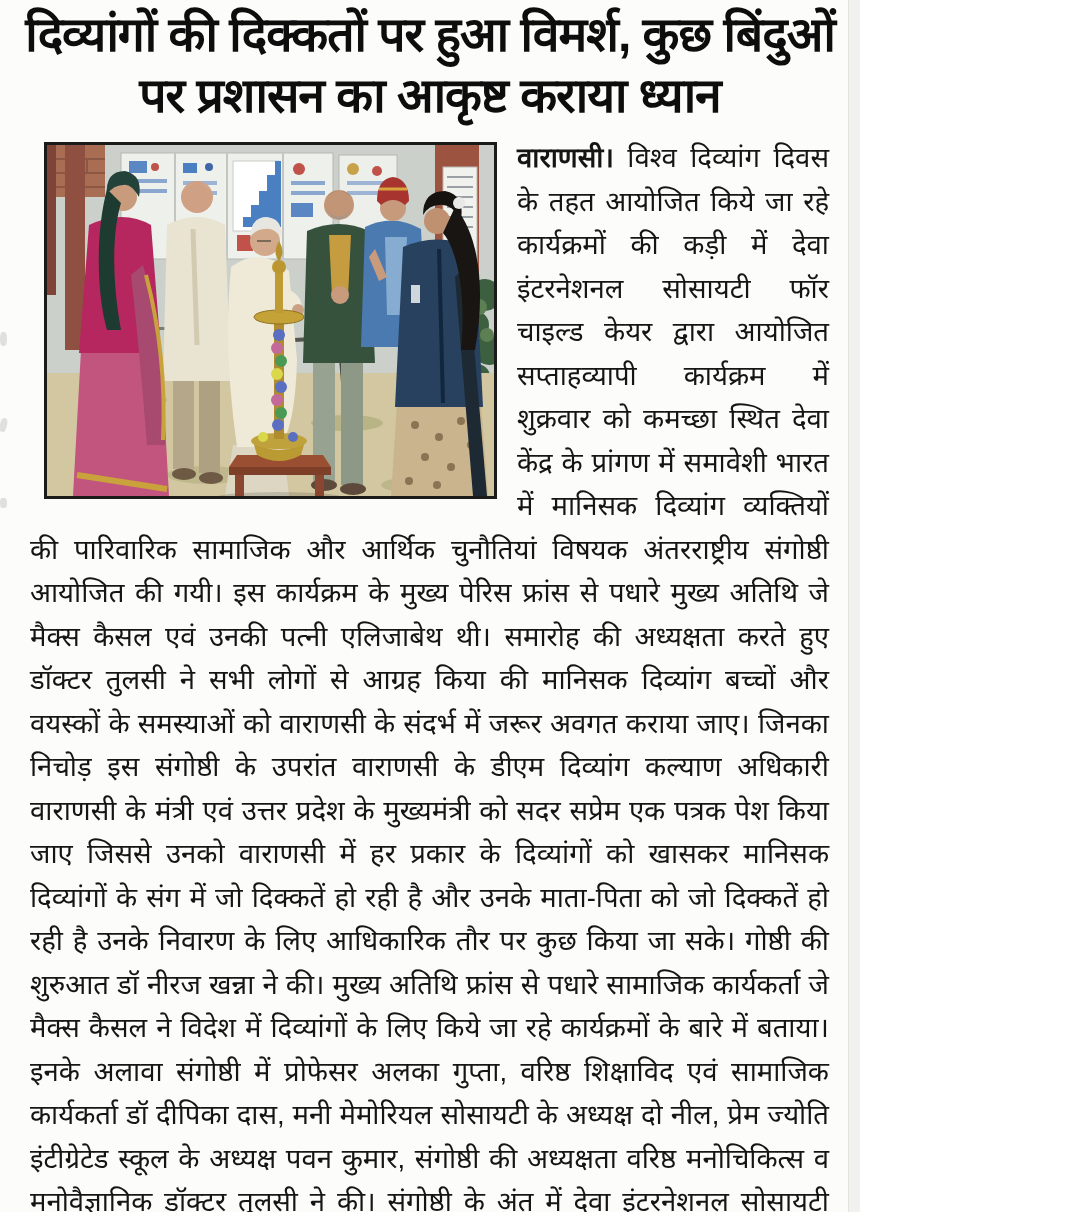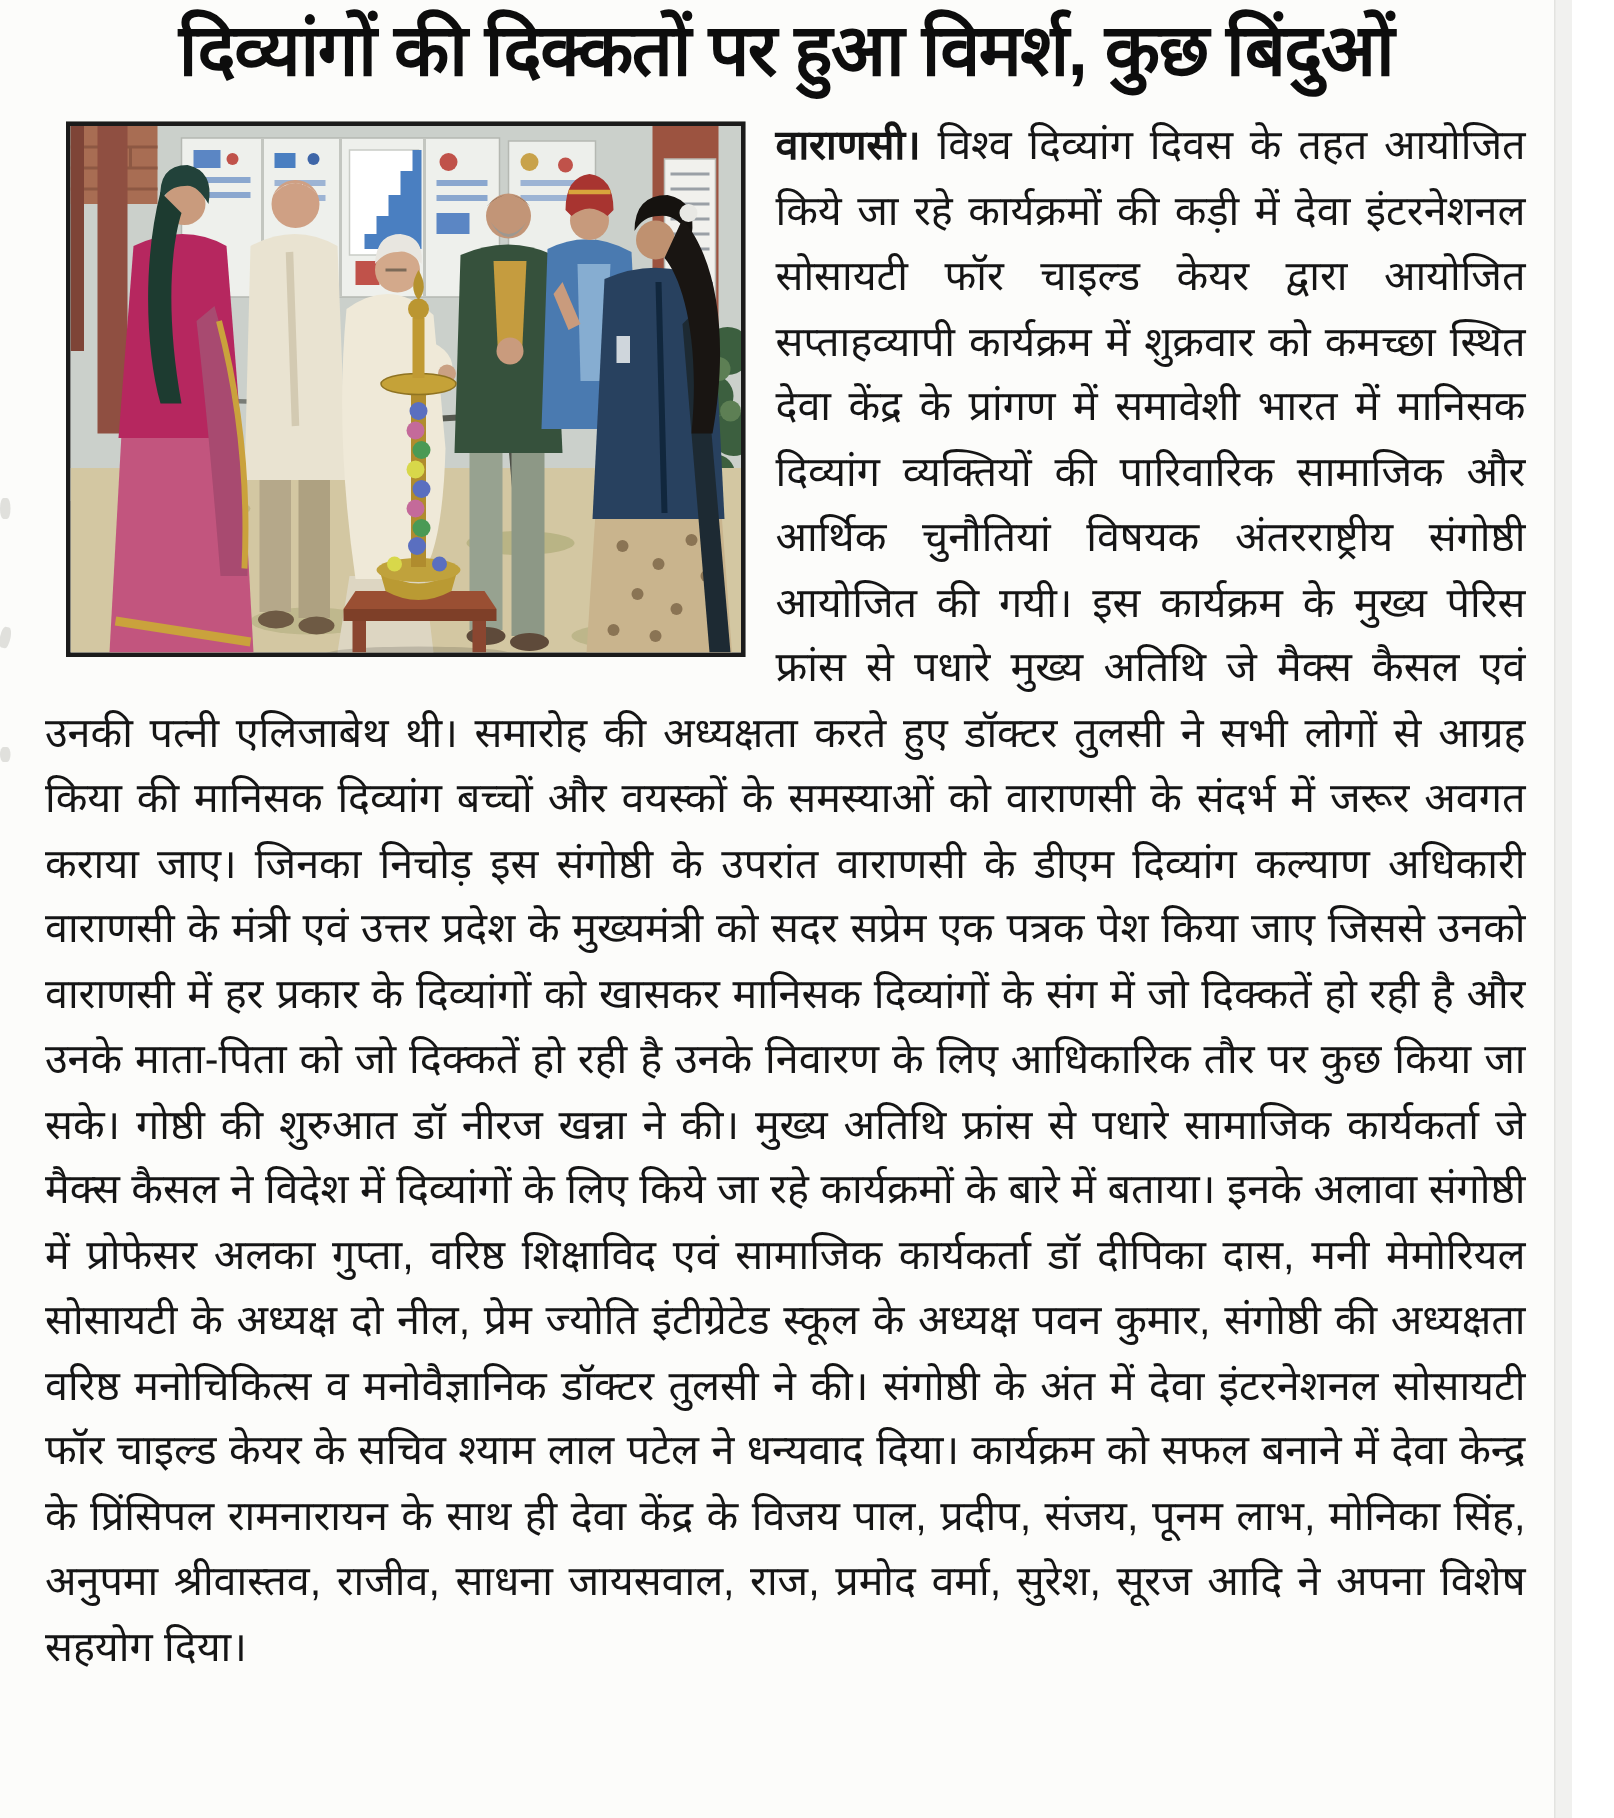--- a/index.html
+++ b/index.html
@@ -1,18 +1,18 @@
 <!DOCTYPE html>
 <html lang="hi"><head>
 <meta charset="utf-8">
 <style>
   html,body{margin:0;padding:0;background:#ffffff;}
   .page{
     position:relative;
-    width:1048px;height:1212px;
+    width:860px;height:1212px;
     background:#fcfcfa;
     overflow:hidden;
     font-family:"Liberation Serif","DejaVu Serif",serif;
     color:#171717;
   }
   
   .scan-strip{
     position:absolute;top:0;right:0;width:11px;height:1212px;
     background:#f1f1ef;border-left:1px solid #e3e3e0;
   }
@@ -53,20 +53,21 @@
 
 <div class="page">
 
   <div class="scan-strip"></div>
   <div class="scan-mark m1"></div>
   <div class="scan-mark m2"></div>
   <div class="scan-mark m3"></div>
 
   <div class="headline">
     <div>दिव्यांगों की दिक्कतों पर हुआ विमर्श, कुछ बिंदुओं</div>
+    <div>पर प्रशासन का आकृष्ट कराया ध्यान</div>
   </div>
 
   <div class="article">
 
     <div class="photo-frame" role="img" aria-label="Six people performing a lamp-lighting ceremony around a tall decorated brass lamp placed on a wooden stool in a courtyard, with posters and charts on a wall behind them">
       <svg viewBox="0 0 447 351" preserveAspectRatio="none">
 
         <rect x="0" y="0" width="447" height="250" fill="#cbd0cb"></rect>
 
         <rect x="0" y="0" width="58" height="52" fill="#a86d53"></rect>

